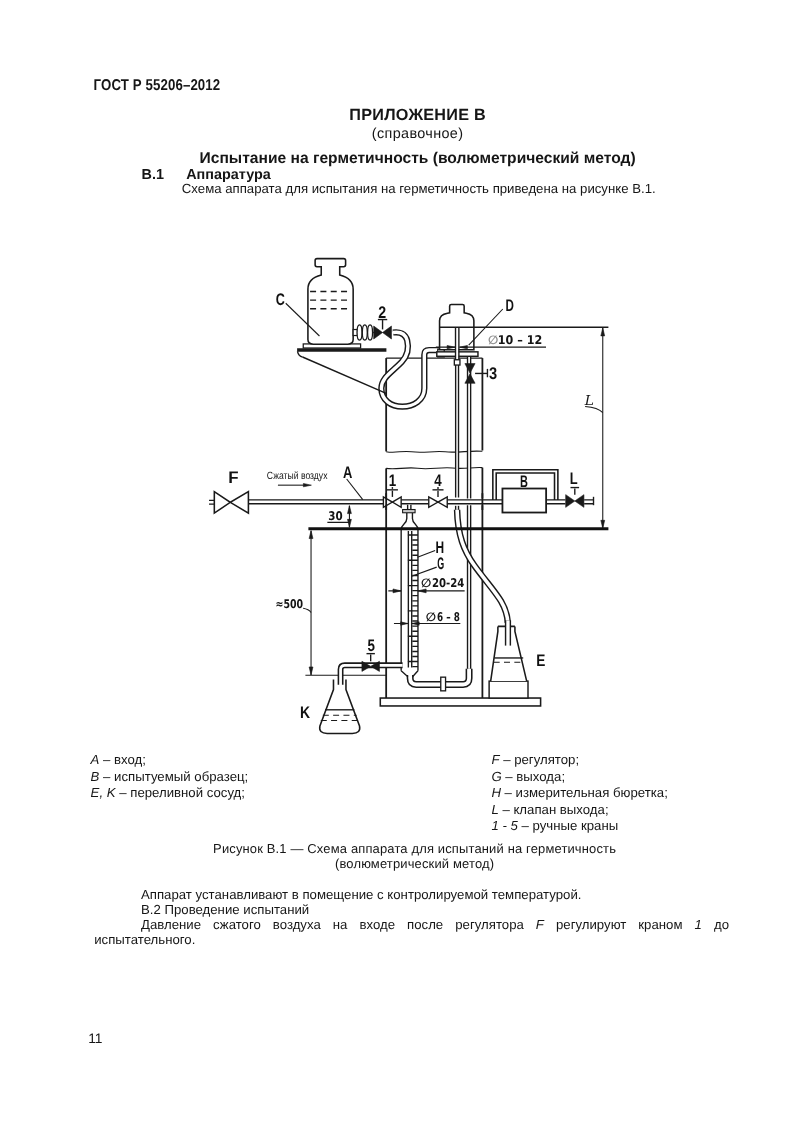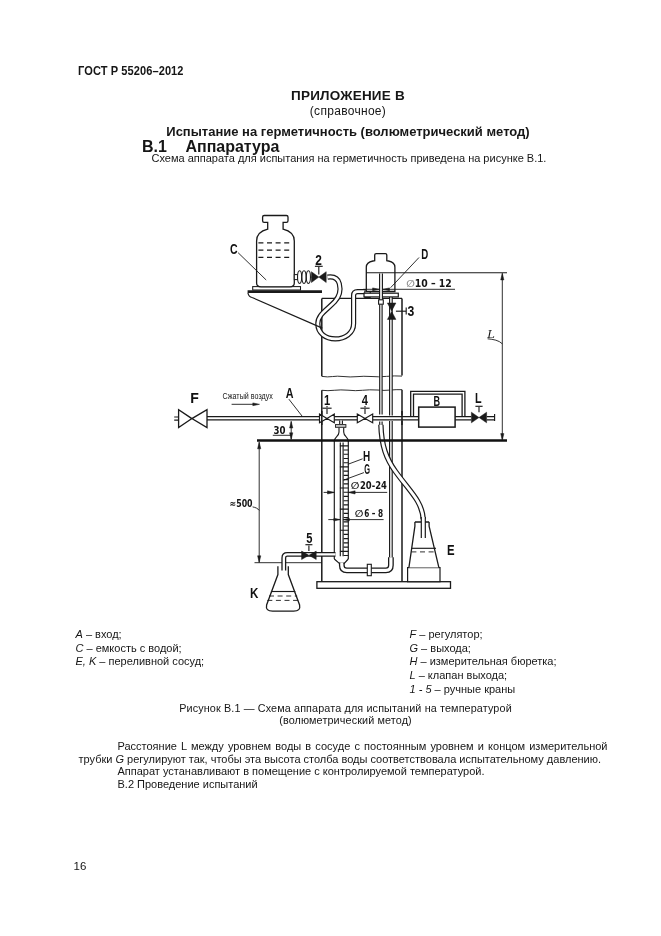--- a/index.html
+++ b/index.html
@@ -6,21 +6,21 @@
   body{width:661px;height:936px;position:relative;background:#ffffff;will-change:transform;
        font-family:"Liberation Sans",sans-serif;color:#161616;
        -webkit-font-smoothing:antialiased;}
   .abs{position:absolute;}
   .ctr{text-align:center;}
   .b{font-weight:normal;}
   .doc-code{left:78px;top:62.6px;font-size:13px;font-weight:bold;letter-spacing:.1px;transform:scaleX(.85);transform-origin:0 50%;}
   .t-appendix{left:78px;top:87.8px;width:540px;font-size:13.5px;font-weight:bold;letter-spacing:.2px;}
   .t-kind{left:78px;top:104.2px;width:540px;font-size:12px;letter-spacing:.3px;}
   .t-section{left:78px;top:123.8px;width:540px;font-size:13px;font-weight:bold;}
-  .t-clause{left:118px;top:137.6px;font-size:16px;font-weight:bold;margin-left:24px;}
+  .t-clause{left:118px;top:137.6px;font-size:12px;font-weight:bold;}
   .t-clause .gap{display:inline-block;width:18.5px;}
   .t-intro{left:117.5px;top:151.6px;font-size:11px;padding-left:34px;}
   .legend{top:627.8px;font-size:11px;line-height:13.7px;}
   .legend div{white-space:pre;}
   .legend-l{left:75.5px;}
   .legend-r{left:409.5px;}
   .legend i{font-style:italic;}
   .cap{left:78px;width:535px;text-align:center;font-size:10.8px;letter-spacing:.13px;}
   .cap1{top:701.6px;}
   .cap2{top:713.9px;}
@@ -277,33 +277,33 @@
   <text class="dtx" x="354.9" y="517.1">∅</text>
   <text class="dtx" x="364.2" y="517.1" textLength="19" lengthAdjust="spacingAndGlyphs">6 – 8</text>
   <text class="dtx" x="273.5" y="433.6" font-size="9.5" textLength="12" lengthAdjust="spacingAndGlyphs">30</text>
   <text class="dtx" x="229.6" y="506.9" textLength="23" lengthAdjust="spacingAndGlyphs">≈500</text>
   <text x="487.3" y="337.6" font-family="DejaVu Serif, serif" font-style="italic" font-size="11.5" fill="#141414">L</text>
   <text x="222.4" y="398.8" font-family="Liberation Sans, sans-serif" font-size="8.8" fill="#161616" textLength="50.5" lengthAdjust="spacingAndGlyphs">Сжатый воздух</text>
 </svg>
 
 <div class="abs legend legend-l">
   <div><i>A</i><span> – вход;</span></div>
-  <div><i>C</i><span> – емкость с водой;</span></div>
+  <div><i>B</i><span> – испытуемый образец;</span></div>
   <div><i>E, K</i><span> – переливной сосуд;</span></div>
 </div>
 <div class="abs legend legend-r">
   <div><i>F</i><span> – регулятор;</span></div>
   <div><i>G</i><span> – выхода;</span></div>
   <div><i>H</i><span> – измерительная бюретка;</span></div>
   <div><i>L</i><span> – клапан выхода;</span></div>
   <div><i>1 - 5</i><span> – ручные краны</span></div>
 </div>
 
-<div class="abs cap cap1">Рисунок В.1 — Схема аппарата для испытаний на температурой</div>
+<div class="abs cap cap1">Рисунок В.1 — Схема аппарата для испытаний на герметичность</div>
 <div class="abs cap cap2">(волюметрический метод)</div>
 
 <div class="abs bodytxt">
-  <p><span>Расстояние L между уровнем воды в сосуде с постоянным уровнем и концом измерительной трубки </span><i>G</i><span> регулируют так, чтобы эта высота столба воды соответствовала испытательному давлению.</span></p>
   <p><span>Аппарат устанавливают в помещение с контролируемой температурой.</span></p>
   <p class="b">В.2 Проведение испытаний</p>
+  <p><span>Давление сжатого воздуха на входе после регулятора </span><i>F</i><span> регулируют краном </span><i>1</i><span> до испытательного.</span></p>
 </div>
 
-<div class="abs pgnum">16</div>
+<div class="abs pgnum">11</div>
 
 </body></html>

